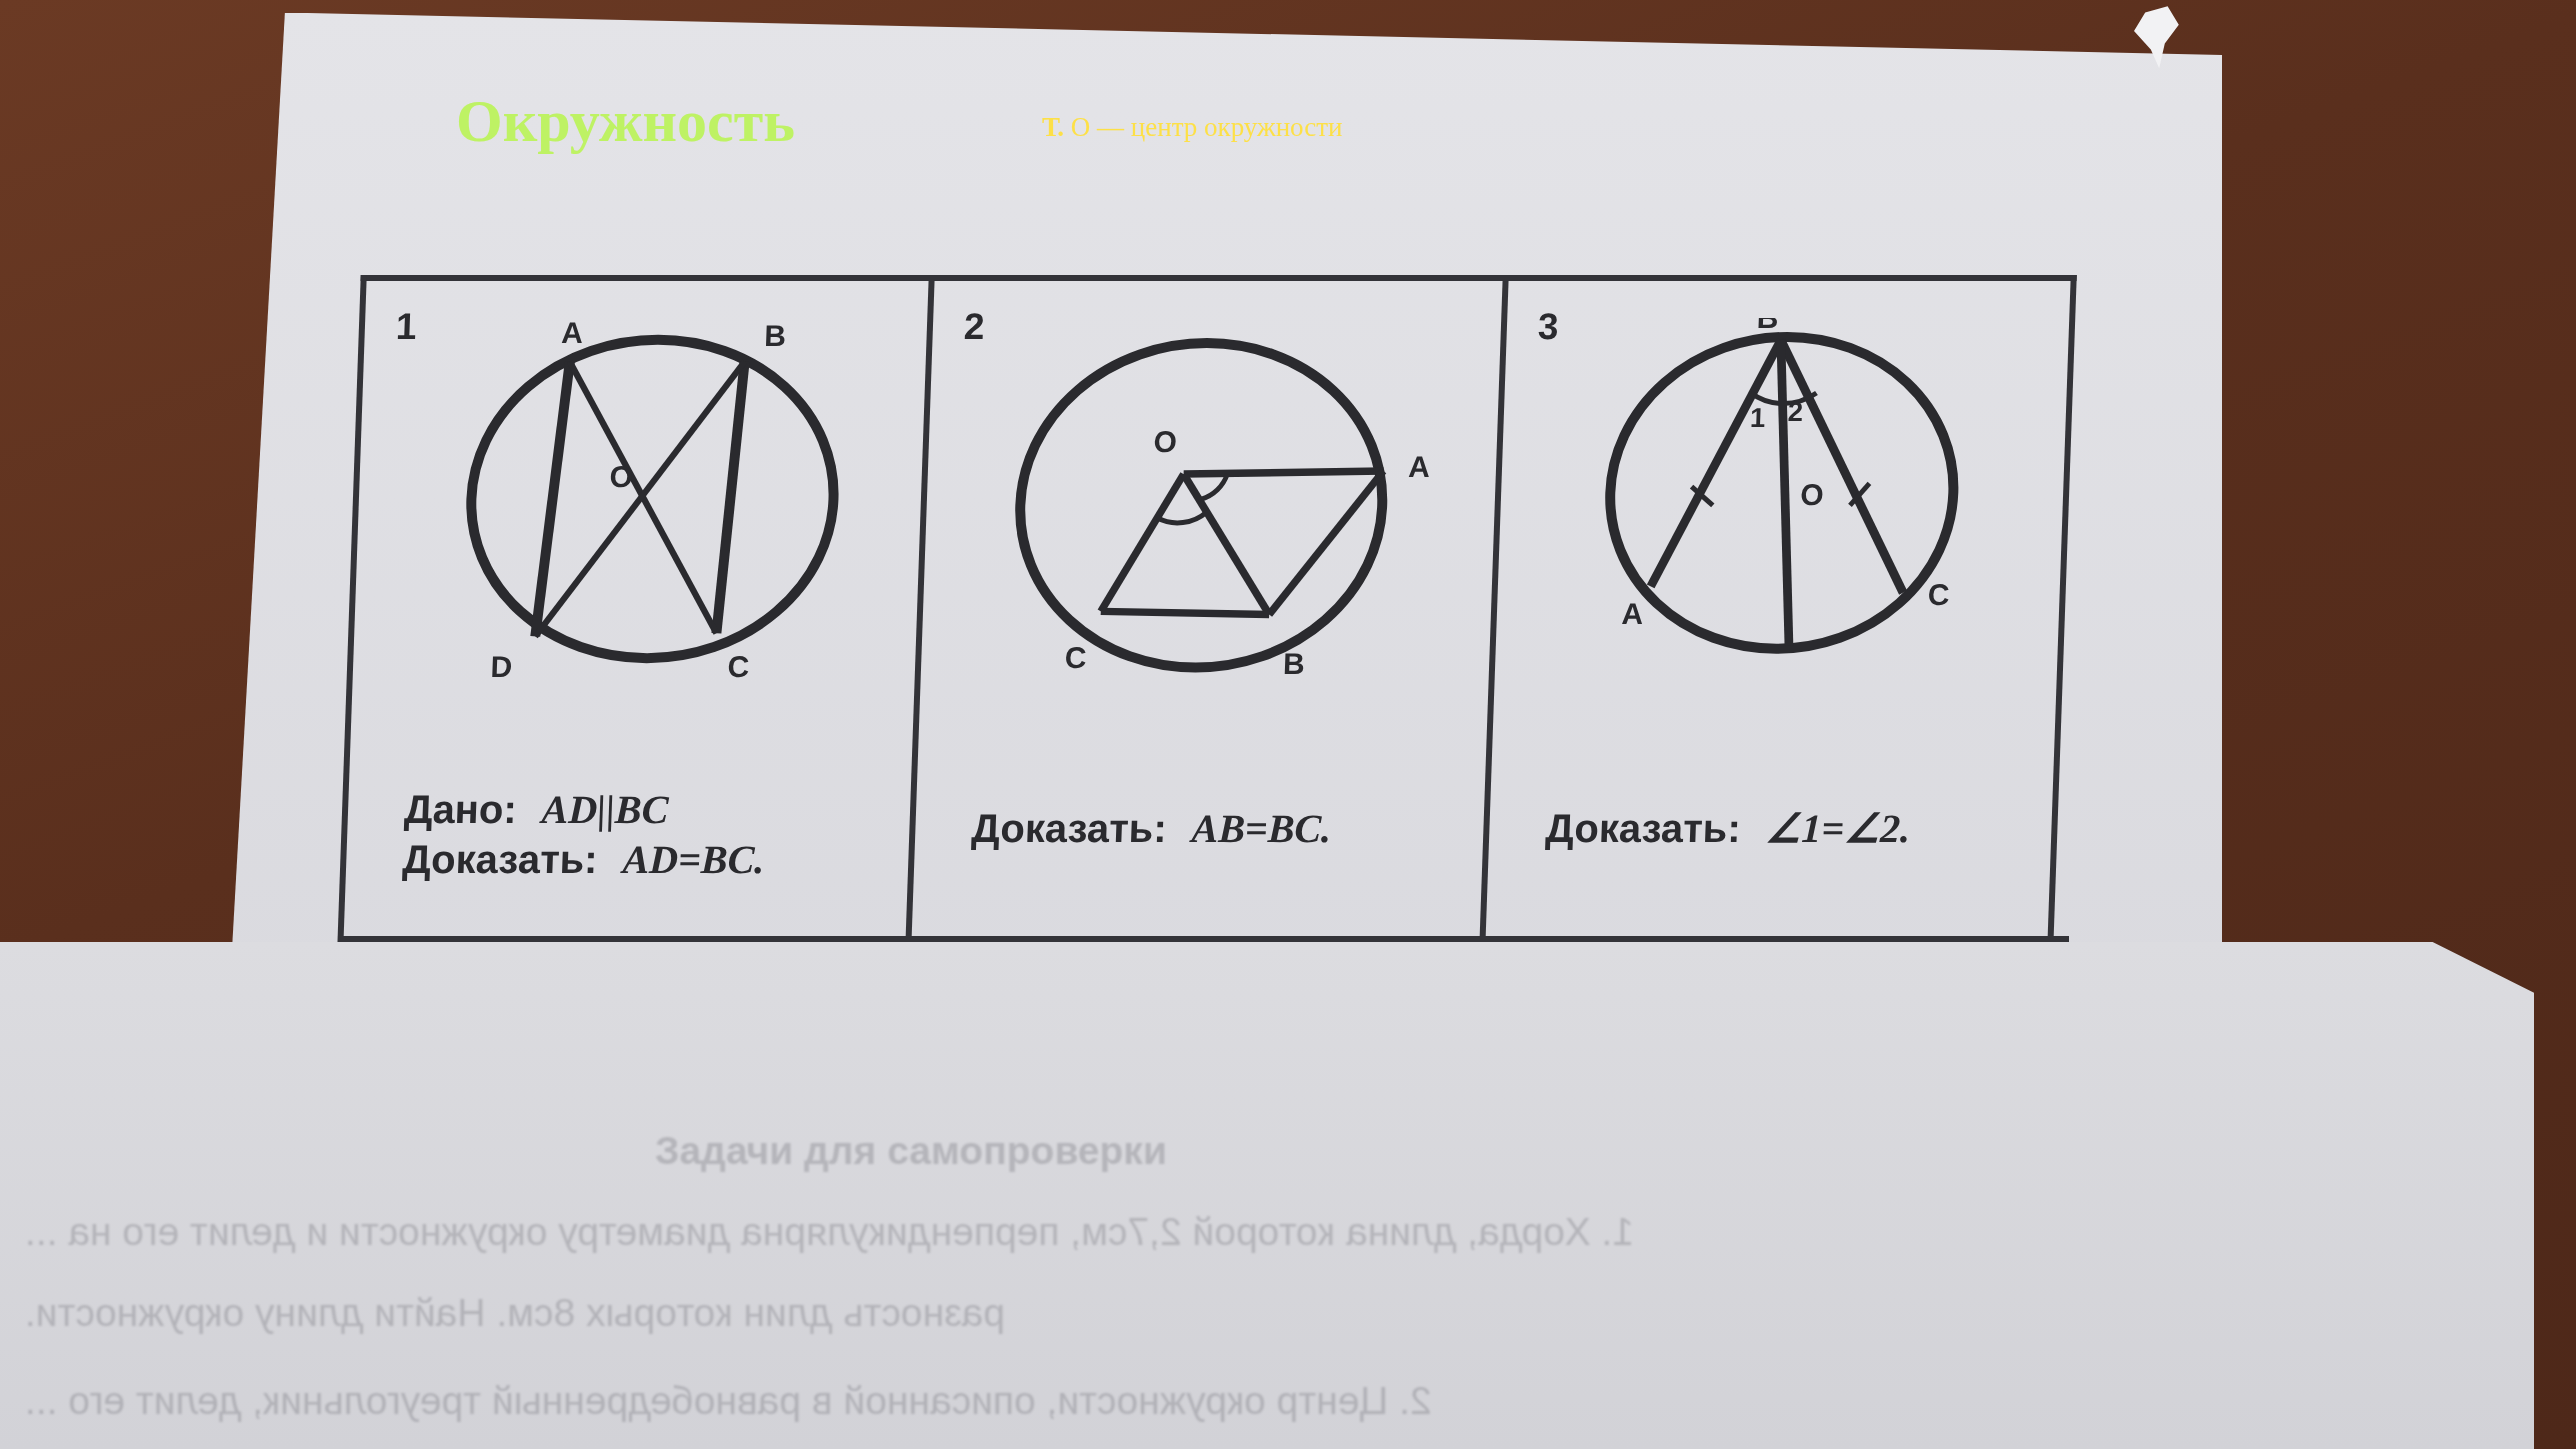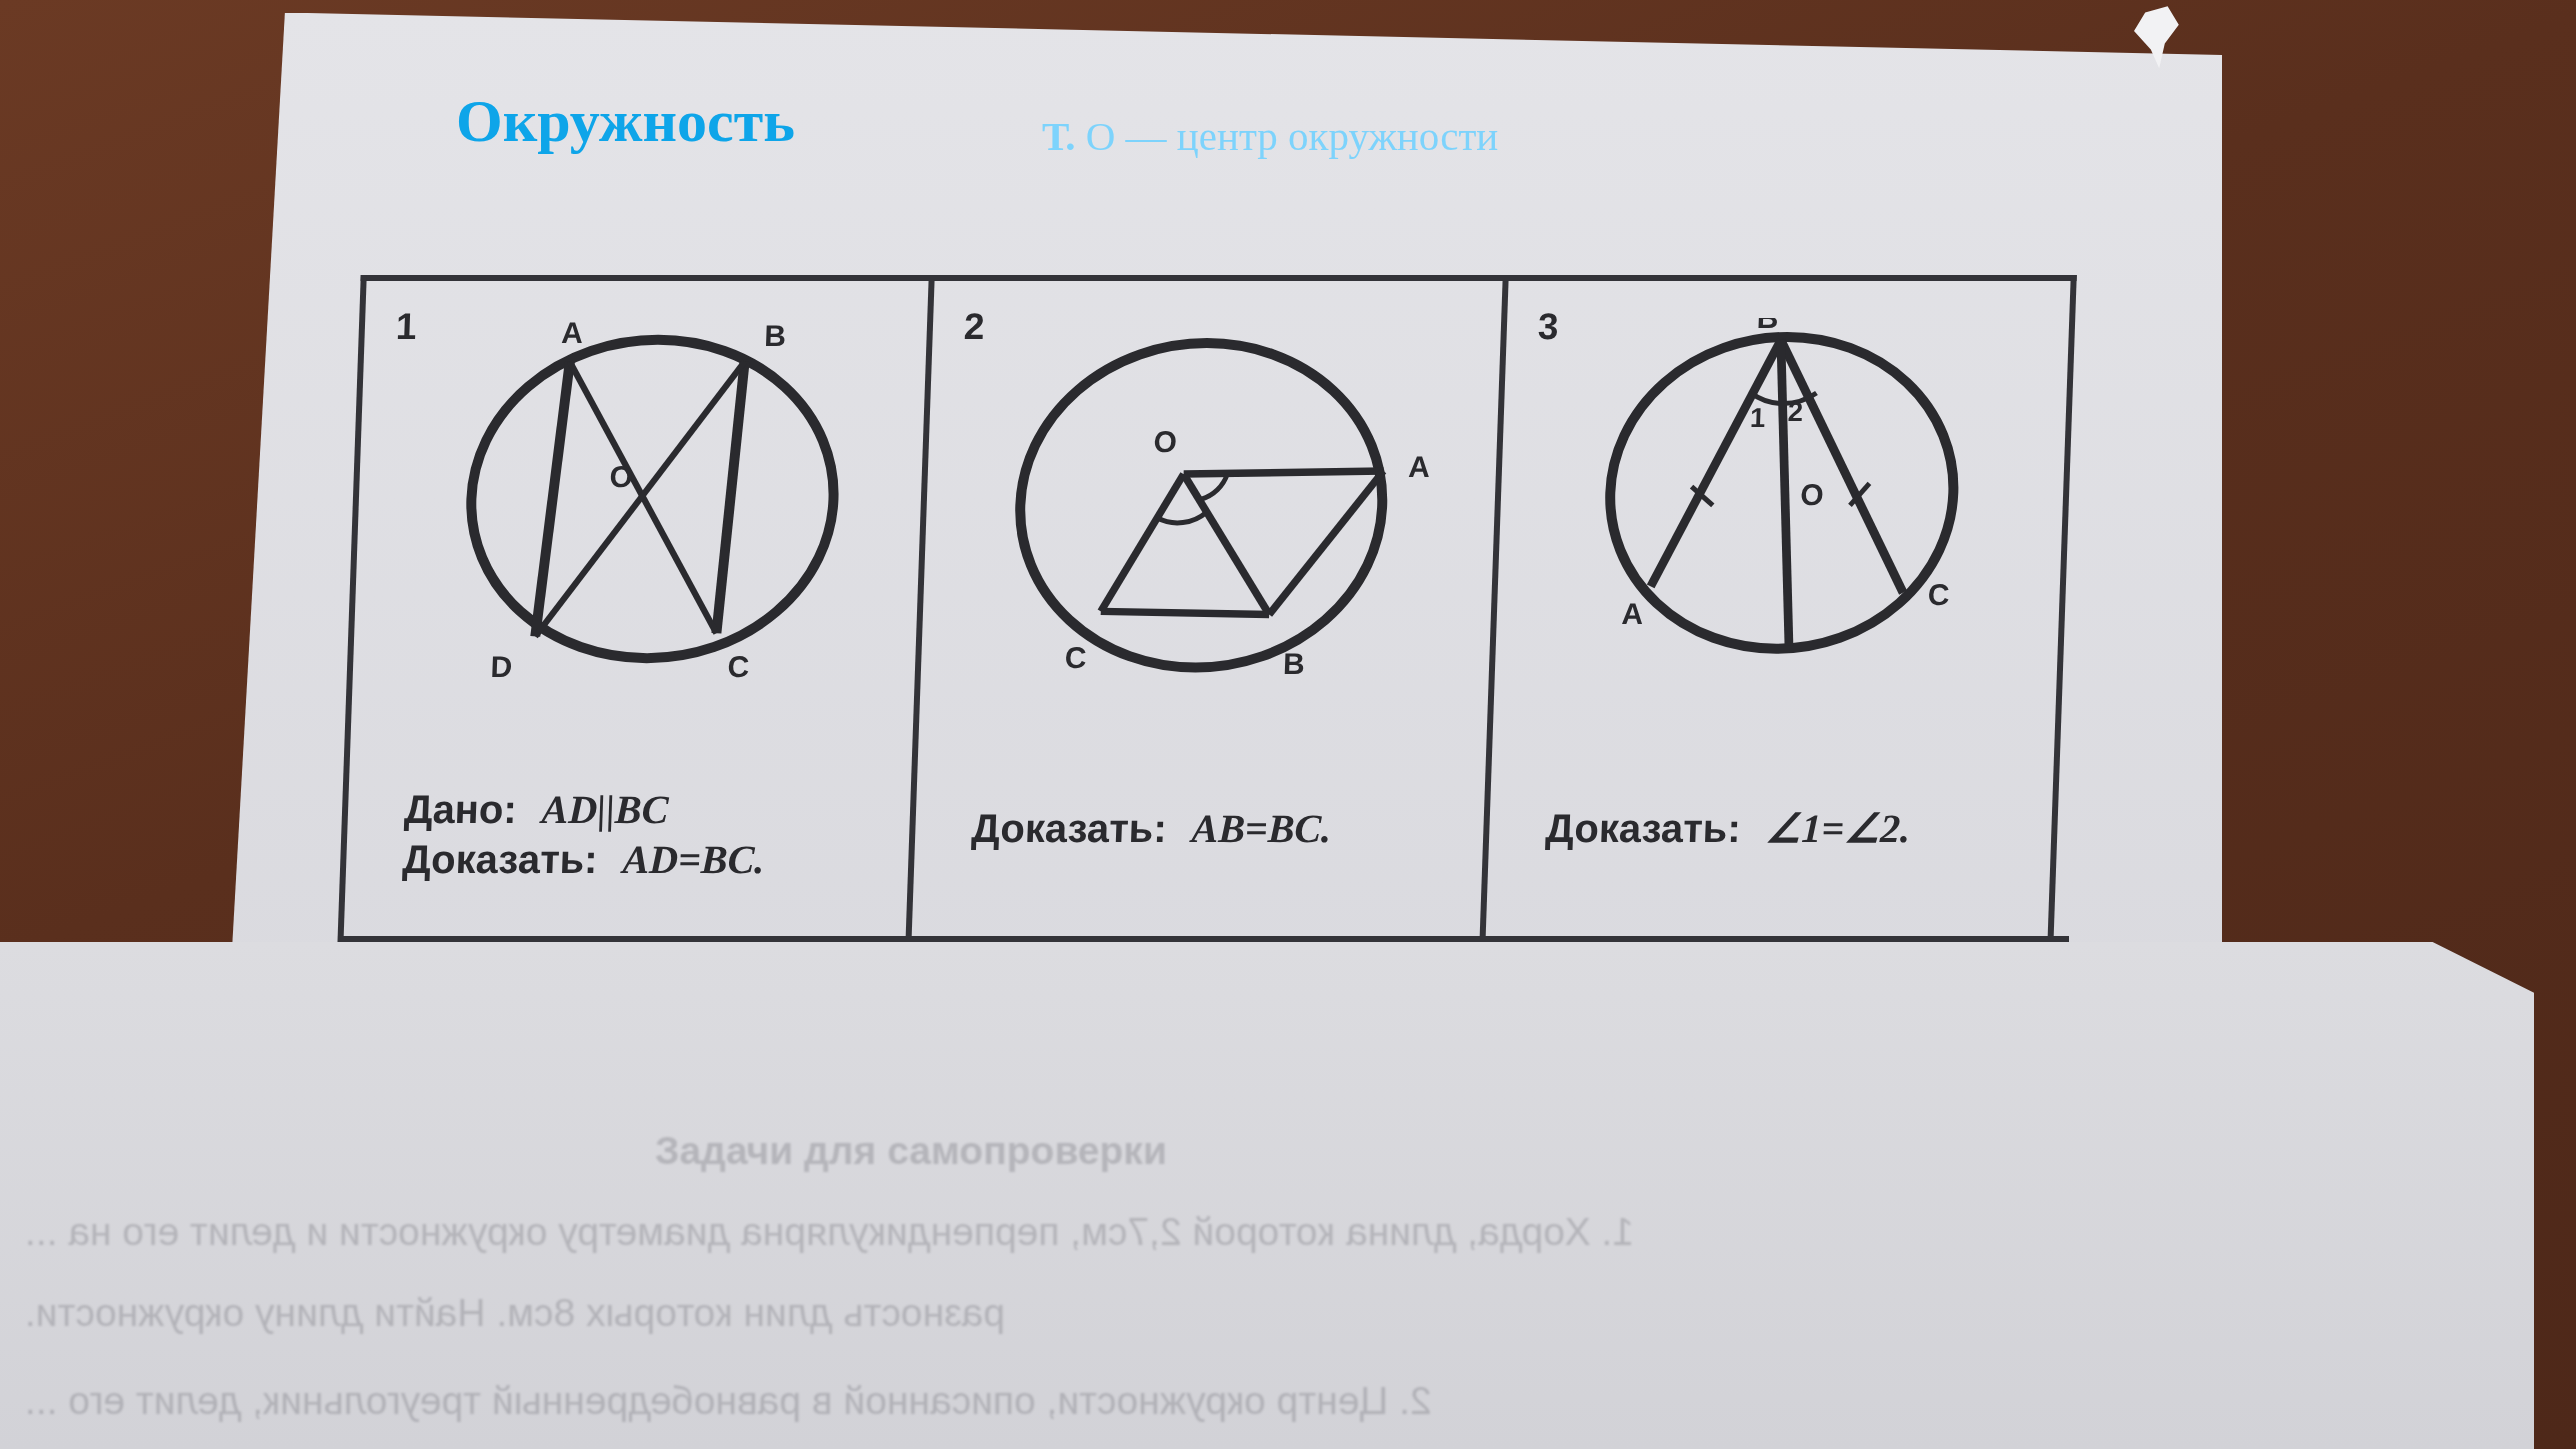--- a/index.html
+++ b/index.html
@@ -5,22 +5,22 @@
   html,body{margin:0;padding:0;}
   body{width:2576px;height:1449px;overflow:hidden;position:relative;
        background:#5a2e1c;font-family:"Liberation Serif",serif;}
   .table-bg{position:absolute;inset:0;
        background:linear-gradient(160deg,#6b3a24 0%,#5a2f1d 40%,#4e2819 100%);}
   .sheet-top{position:absolute;left:225px;top:12.5px;width:1997px;height:1061px;
        background:linear-gradient(180deg,#e4e4e8 0%,#d9d9de 100%);
        clip-path:polygon(3%0,100%4%,100%100%,0 100%);}
   .torn{position:absolute;left:2134px;top:6.2px;width:56px;height:62px;
        background:#f2f2f4;clip-path:polygon(20%10%,60%0,80%30%,55%60%,45%100%,30%70%,0 40%);}
-  .title{position:absolute;left:456px;top:87px;font-size:60px;font-weight:bold;color:#0ea5e9;}
-  .subtitle{position:absolute;left:1042px;top:112px;font-size:41px;color:#7dd3fc;}
+  .title{position:absolute;left:456px;top:87px;font-size:60px;font-weight:bold;color:#bef264;}
+  .subtitle{position:absolute;left:1042px;top:112px;font-size:27px;color:#fde047;}
   .subtitle b{font-weight:bold;}
   .grid{position:absolute;left:349px;top:275px;width:1716px;height:674px;
        border:6.2px solid #333338;border-bottom:none;box-sizing:border-box;
        transform:skewX(-2deg);}
   .panel{position:absolute;top:0;height:100%;box-sizing:border-box;}
   .panel.p2,.panel.p3{border-left:6.2px solid #333338;}
   .panel .num{position:absolute;left:31px;top:25px;font-family:"Liberation Sans",sans-serif;
        font-weight:bold;font-size:37px;color:#2a2a2e;}
   .panel svg{position:absolute;left:0;top:37px;}
   .panel .given,.panel .prove{position:absolute;font-family:"Liberation Sans",sans-serif;

